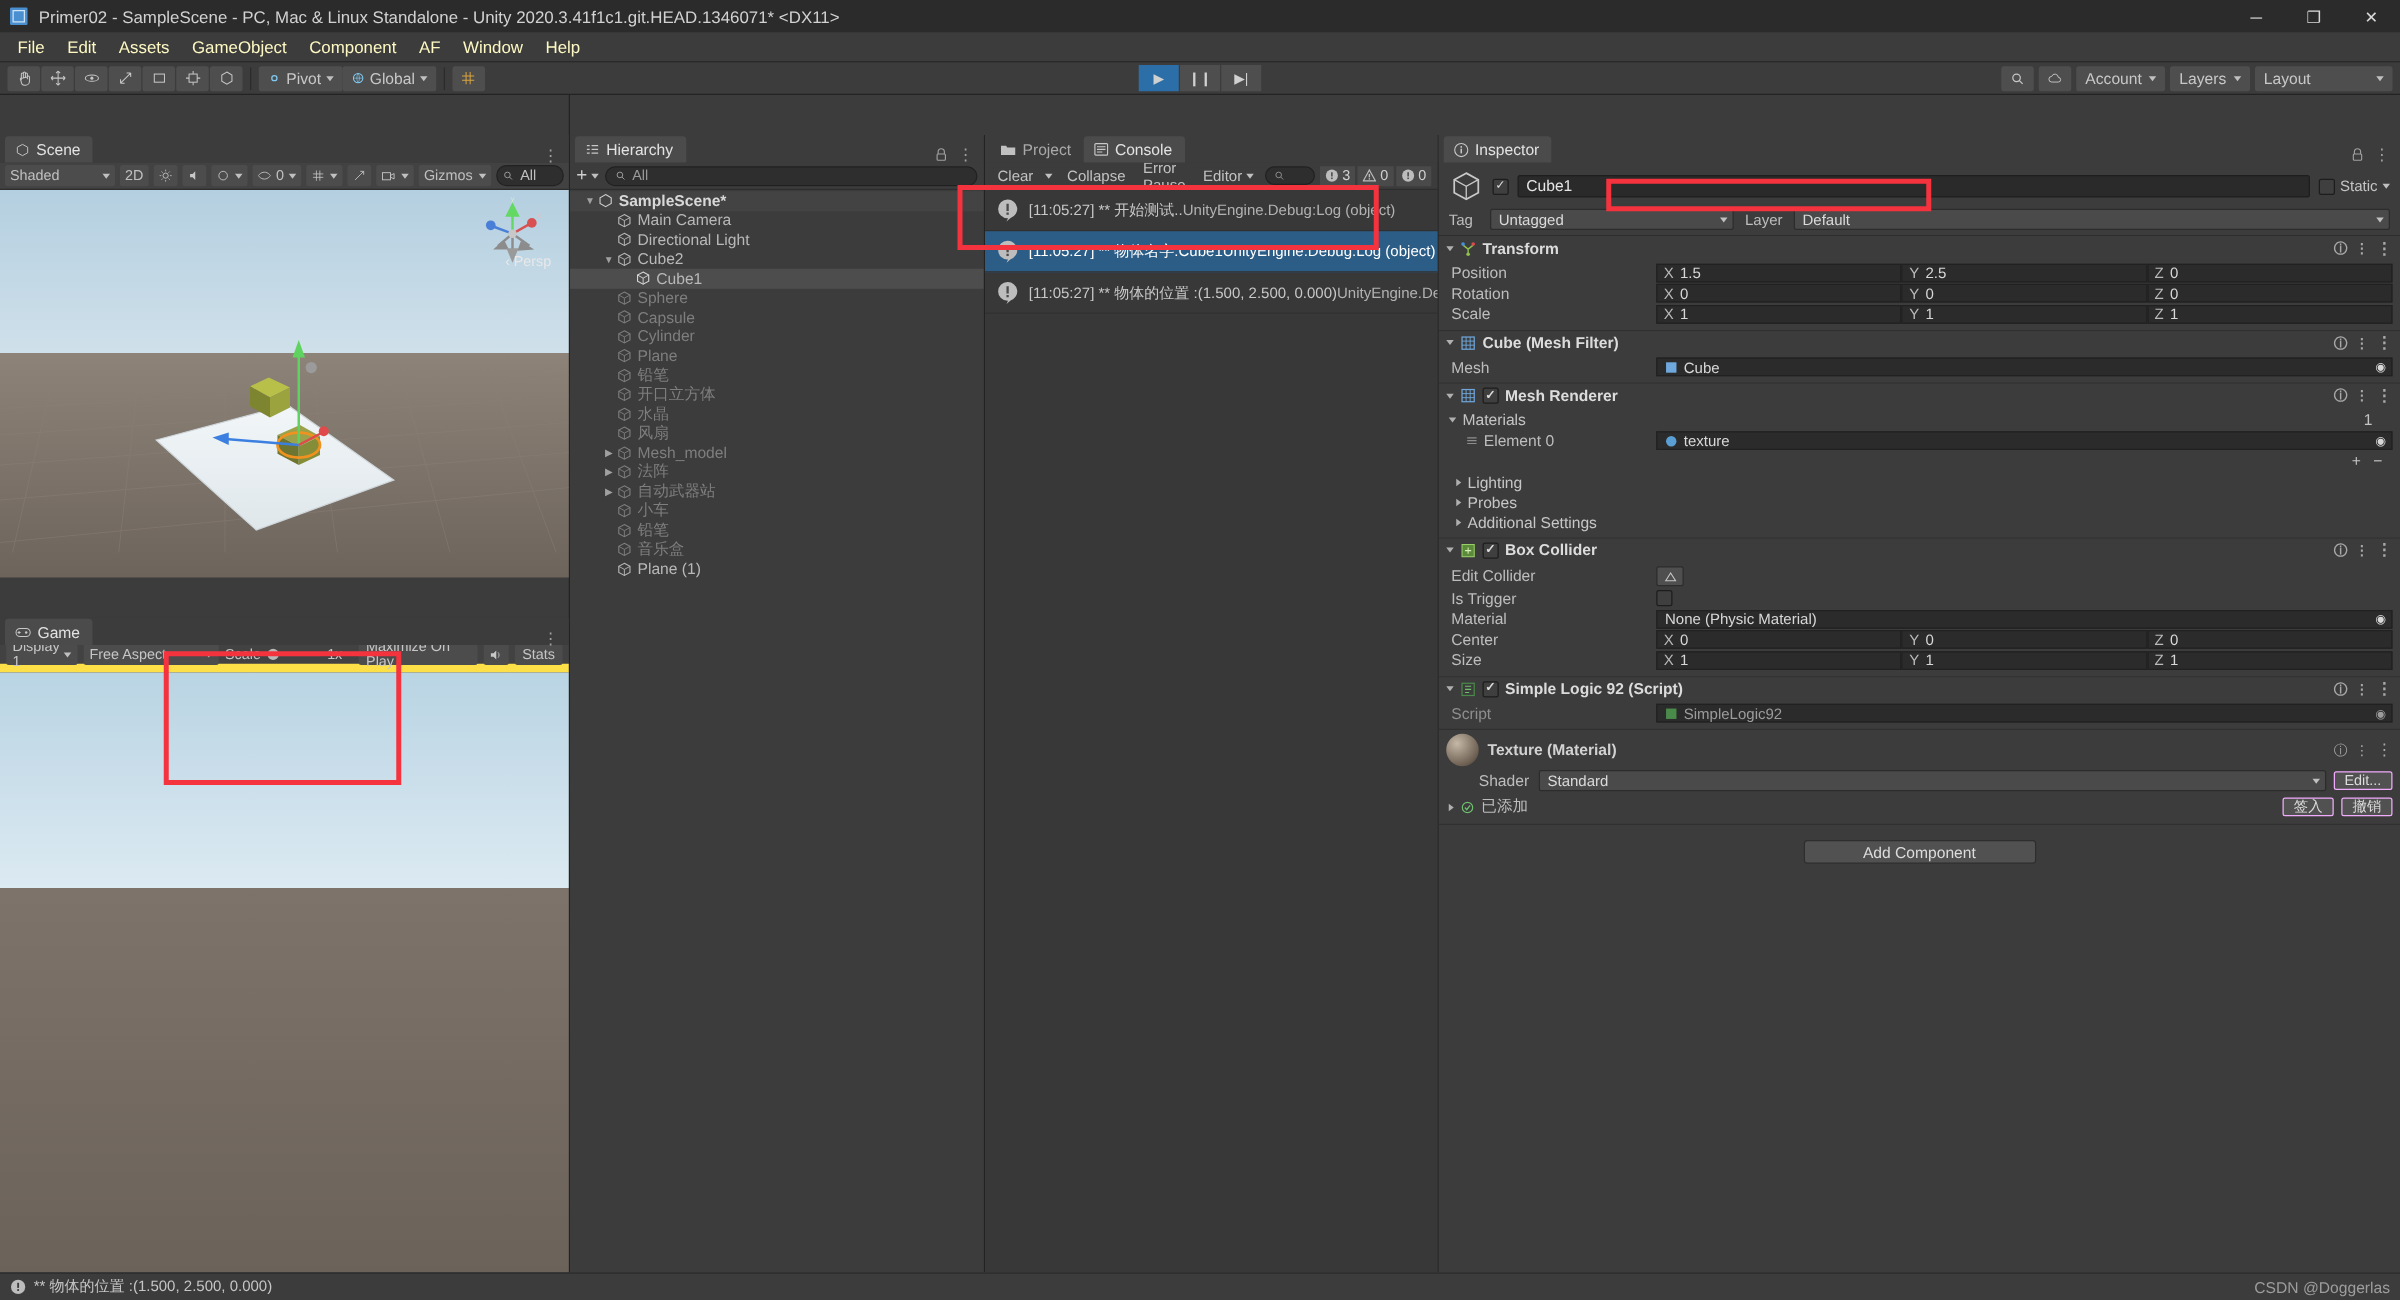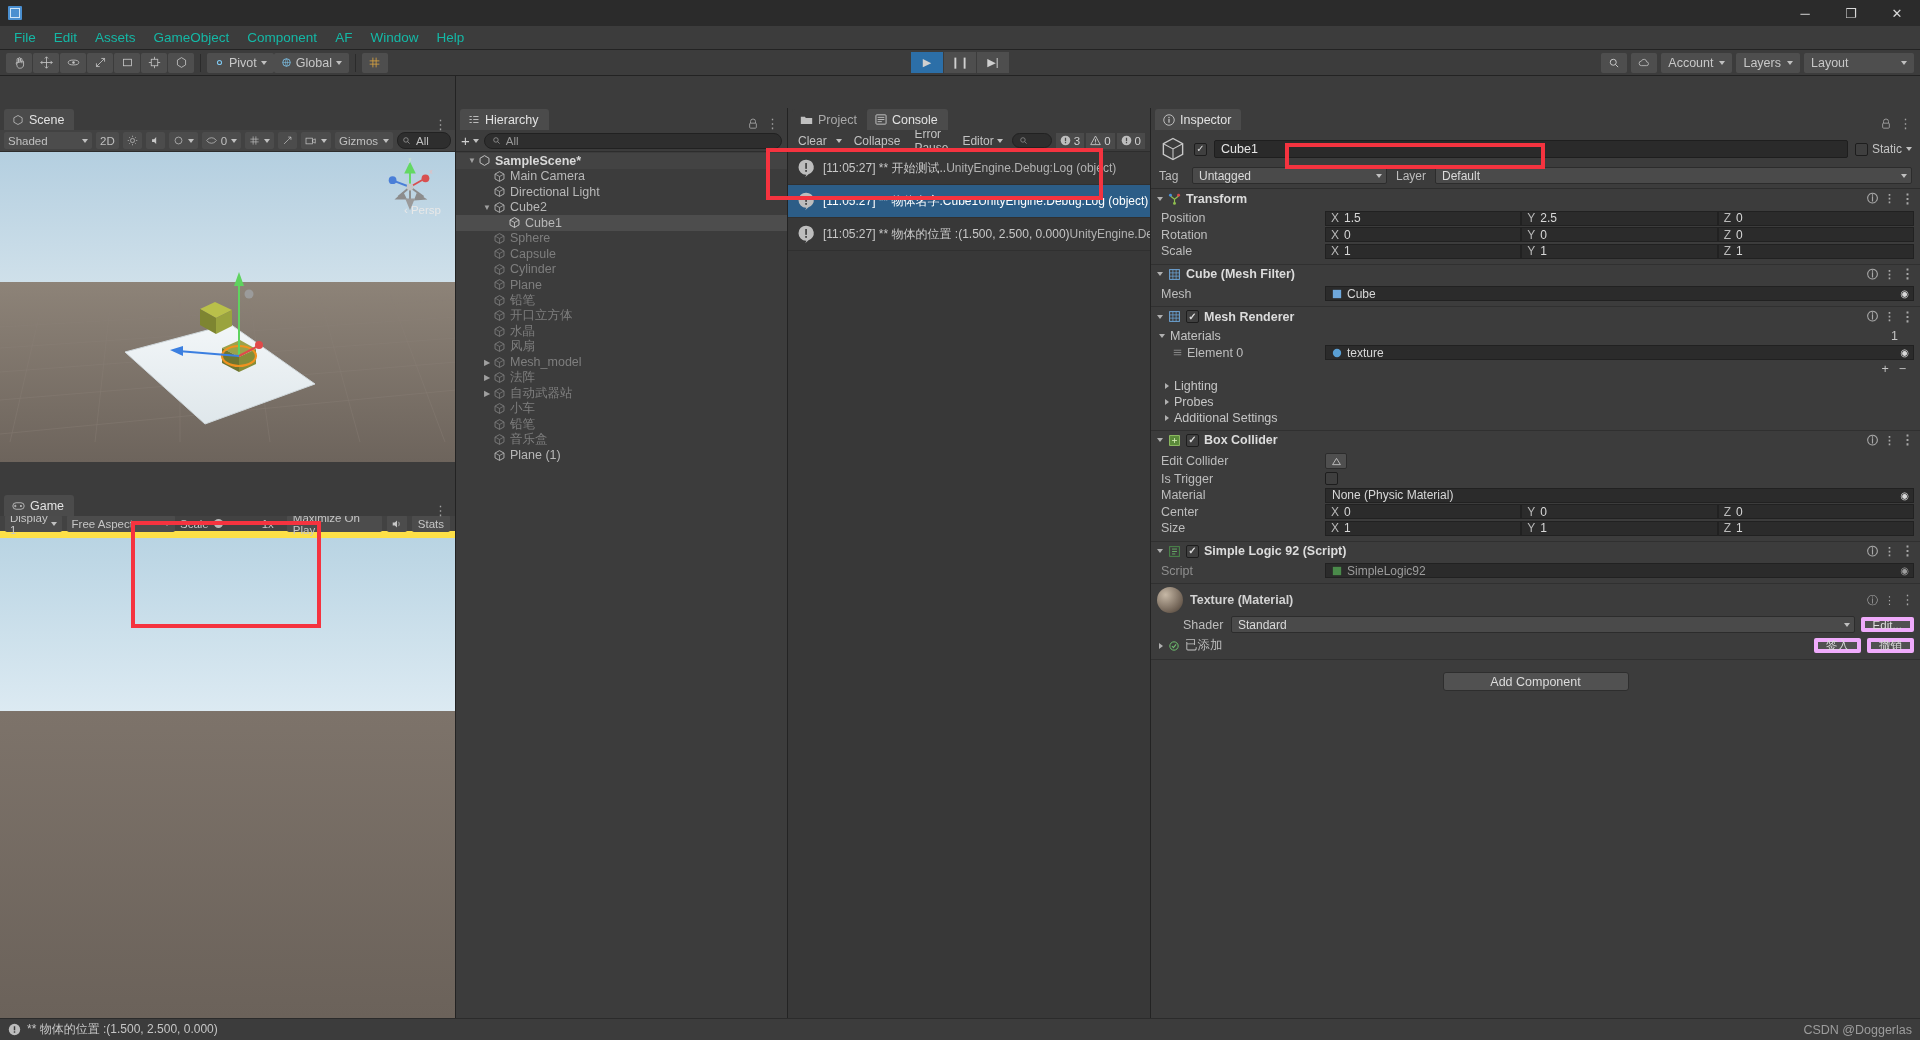--- a/index.html
+++ b/index.html
@@ -23,21 +23,21 @@
     width:14px;height:14px;background:#4a8fd0;margin-right:9px;border-radius:1px;
     display:flex;align-items:center;justify-content:center;
   }
   .tb-icon::after{content:"";width:8px;height:8px;border:1.5px solid #cfe4f6;}
   .tb-title{white-space:nowrap;}
   .tb-btns{margin-left:auto;display:flex;height:26px;}
   .tb-btn{width:46px;height:26px;display:flex;align-items:center;justify-content:center;color:#d8d8d8;font-size:13px;}
 
   
   .menubar{height:24px;background:#3c3c3c;display:flex;align-items:center;padding-left:5px;border-bottom:1px solid #232323;}
-  .menu-item{padding:15px 9px;font-size:13.5px;color:#14b8a6;cursor:default;}
+  .menu-item{padding:15px 9px;font-size:13.5px;color:#fef9c3;cursor:default;}
 
   
   .toolbar{height:26px;background:#3c3c3c;display:flex;align-items:center;padding:0 6px;border-bottom:1px solid #232323;position:relative;}
   .tool-group{display:flex;align-items:center;gap:1px;}
   .tool-btn{width:26px;height:20px;display:flex;align-items:center;justify-content:center;background:#4e4e4e;border-radius:2px;color:#c8c8c8;font-size:12px;}
   .divider{width:1px;height:18px;background:#2b2b2b;margin:0 6px;}
   .pivot-btn{display:flex;align-items:center;gap:4px;height:20px;padding:0 7px;background:#4e4e4e;border-radius:2px;font-size:12.5px;color:#c8c8c8;}
   .play-group{position:absolute;left:50%;transform:translateX(-50%);display:flex;gap:1px;}
   .play-btn{width:32px;height:21px;background:#4e4e4e;display:flex;align-items:center;justify-content:center;color:#d0d0d0;font-size:11px;}
   .play-btn.active{background:#2c6fa8;}
@@ -121,36 +121,37 @@
   .pname{width:168px;color:#bdbdbd;padding-left:4px;}
   .vec{flex:1;display:flex;gap:0px;}
   .vfield{flex:1;display:flex;align-items:center;gap:5px;height:15px;background:#2b2b2b;border:1px solid #212121;padding:0 5px;font-size:12px;color:#d8d8d8;}
   .vaxis{color:#b9b9b9;}
   .objfield{flex:1;height:15px;background:#2b2b2b;border:1px solid #212121;display:flex;align-items:center;justify-content:space-between;padding:0 4px 0 6px;font-size:12px;color:#d8d8d8;}
   .objfield .dotico{width:10px;height:10px;margin-right:5px;flex:0 0 10px;}
   .sub-fold{height:16px;display:flex;align-items:center;gap:5px;padding-left:8px;font-size:12.5px;color:#c6c6c6;}
   .addcomp{width:186px;height:19px;margin:12px auto 0 auto;background:#515151;border:1px solid #2e2e2e;border-radius:3px;display:flex;align-items:center;justify-content:center;font-size:12.5px;color:#dcdcdc;}
   .matprev{display:flex;align-items:center;gap:7px;padding:3px 6px;}
   .sphere-prev{width:26px;height:26px;border-radius:50%;background:radial-gradient(circle at 33% 30%, #c6b8a6, #6e6053 70%, #3f3830);}
-  .smallbtn{height:15px;padding:0 8px;background:#515151;border:4px solid #f0abfc;border-radius:2px;font-size:11.5px;color:#dcdcdc;display:flex;align-items:center;}
+  .smallbtn{height:15px;padding:0 8px;background:#515151;border:1px solid #f0abfc;border-radius:2px;font-size:11.5px;color:#dcdcdc;display:flex;align-items:center;}
 
   
   .statusbar{position:absolute;left:0;right:0;bottom:0;height:22px;background:#3c3c3c;border-top:1px solid #2b2b2b;display:flex;align-items:center;padding:0 8px;gap:6px;font-size:12px;color:#c6c6c6;}
   .watermark{margin-left:auto;color:#9d9d9d;font-size:12.5px;}
 
   
   .annot{position:absolute;border:4px solid #f5333f;pointer-events:none;}
 </style>
 </head>
 <body>
 
 <div class="app">
 
   <div class="titlebar">
     <div class="tb-icon"></div>
+    <div class="tb-title">Primer02 - SampleScene - PC, Mac &amp; Linux Standalone - Unity 2020.3.41f1c1.git.HEAD.1346071* &lt;DX11&gt;</div>
     <div class="tb-btns">
       <div class="tb-btn">─</div>
       <div class="tb-btn">❐</div>
       <div class="tb-btn close">✕</div>
     </div>
   </div>
 
   <div class="menubar">
     <div class="menu-item">File</div>
     <div class="menu-item">Edit</div>

